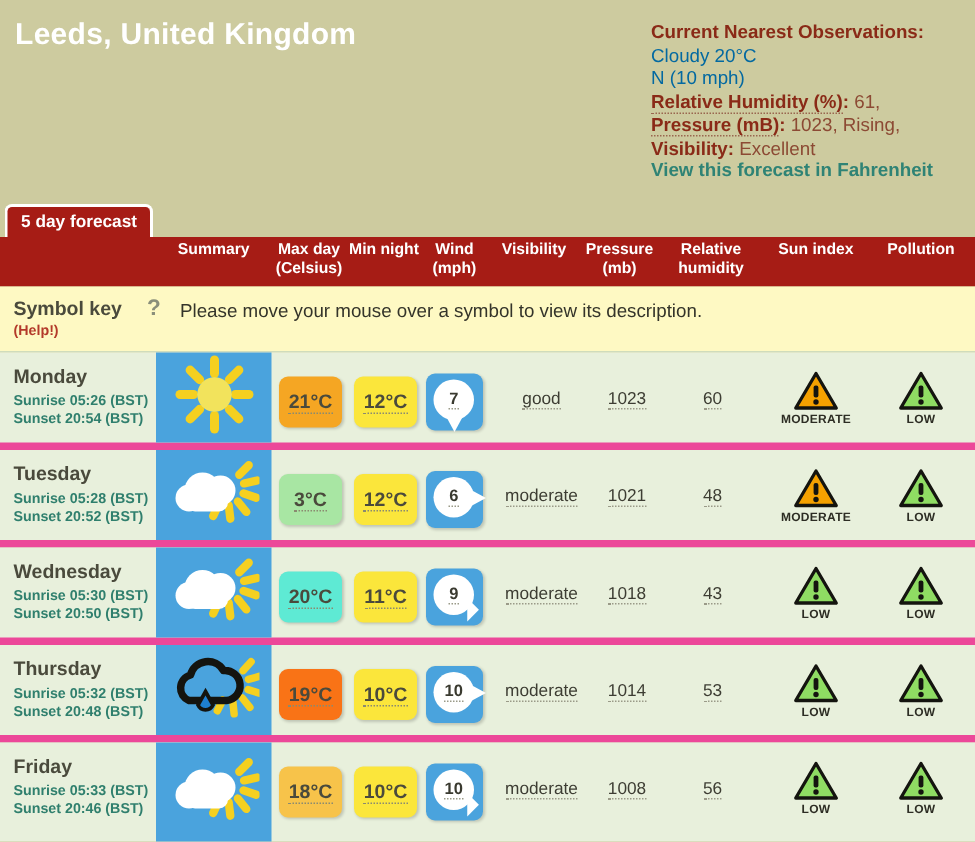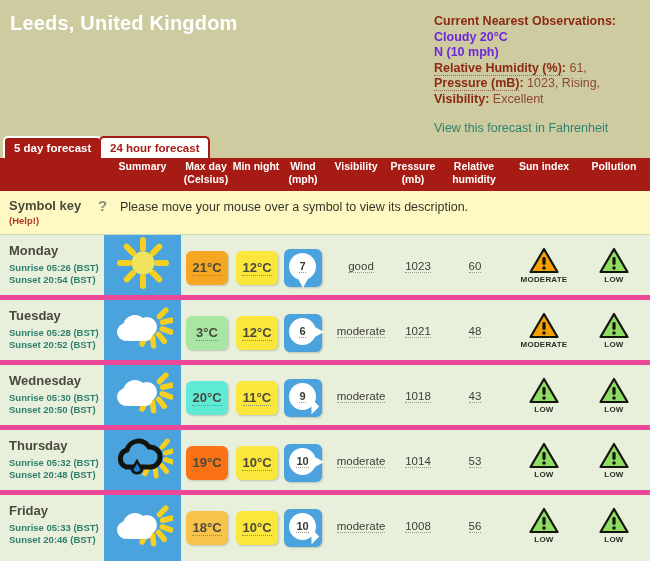--- a/index.html
+++ b/index.html
@@ -40,29 +40,29 @@
   .obs {
     position: absolute;
     left: 434px;
     top: 14px;
     font-size: 12.5px;
     line-height: 15.6px;
     color: #8c2b18;
   }
   .obs .lbl { font-weight: bold; color: #8a2a17; margin-top: 47px; }
   .obs .val { color: #8c4a34; }
-  .obs .light { color: #6d28d9; font-weight: bold; }
+  .obs .light { color: #0369a1; font-weight: normal; }
   .obs .dotted { border-bottom: 1px dotted #99664f; }
 
   .fahr-link {
     position: absolute;
     left: 434px;
-    top: 121px;
+    top: 106px;
     font-size: 12.5px;
-    font-weight: normal;
+    font-weight: bold;
     color: #2f8375;
     cursor: pointer;
   }
 
   
   .tabs {
     position: absolute;
     left: 0;
     top: 136px;
     height: 22px;
@@ -327,21 +327,20 @@
            <span class="val">1023, Rising,</span></div>
       <div><span class="lbl">Visibility</span><span class="lbl">:</span>
            <span class="val">Excellent</span></div>
     </div>
 
     <div class="fahr-link">View this forecast in Fahrenheit</div>
   </div>
 
   <div class="tabs">
     <div class="tab active">5 day forecast</div>
-    <div class="tab inactive">24 hour forecast</div>
   </div>
 
   <div class="colhead">
       <div class="ch" style="left: 104px; width: 77px;"><span>Summary</span></div>
       <div class="ch" style="left: 181px; width: 50px;"><span>Max day</span><br><span>(Celsius)</span></div>
       <div class="ch" style="left: 231px; width: 50px;"><span>Min night</span></div>
       <div class="ch" style="left: 281px; width: 44px;"><span>Wind</span><br><span>(mph)</span></div>
       <div class="ch" style="left: 325px; width: 62px;"><span>Visibility</span></div>
       <div class="ch" style="left: 387px; width: 52px;"><span>Pressure</span><br><span>(mb)</span></div>
       <div class="ch" style="left: 439px; width: 70px;"><span>Relative</span><br><span>humidity</span></div>

